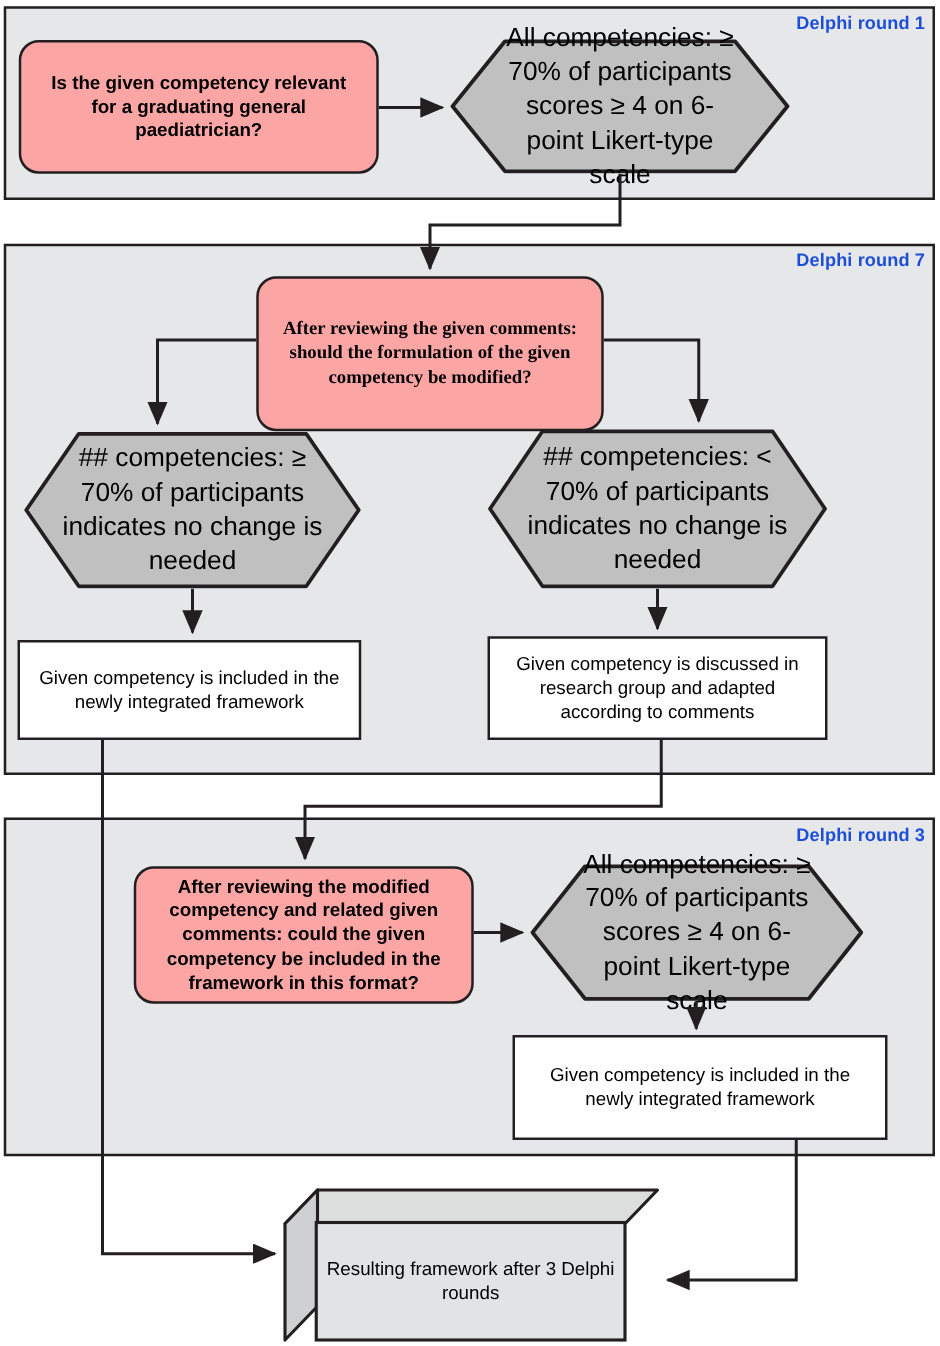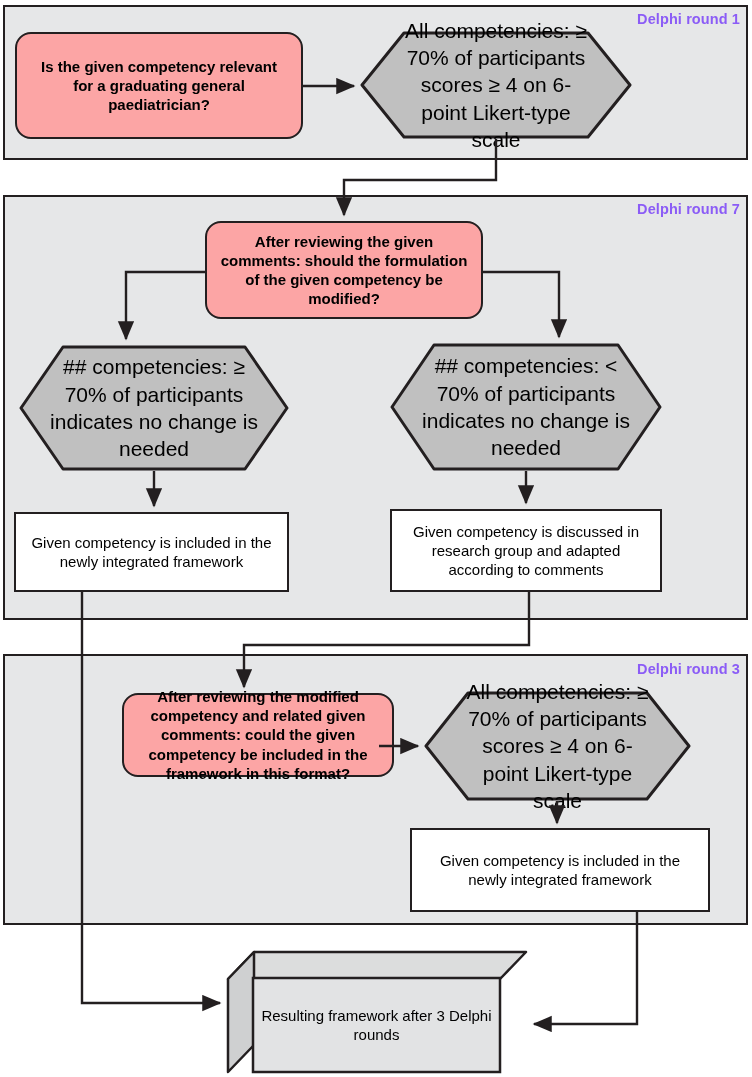--- a/index.html
+++ b/index.html
@@ -20,21 +20,21 @@
   .panel {
     position: absolute;
     background: #e6e7e8;
     border: 2.5px solid #231f20;
     box-sizing: border-box;
   }
   .panel-label {
     position: absolute;
     font-weight: bold;
     font-size: 14.5px;
-    color: #8b5cf6;
+    color: #1d4ed8;
     letter-spacing: 0.1px;
     white-space: nowrap;
   }
   .node {
     position: absolute;
     box-sizing: border-box;
     display: flex;
     align-items: center;
     justify-content: center;
     text-align: center;
@@ -132,21 +132,21 @@
   <div class="hex-wrap" style="left:360px; top:31px; width:272px; height:108px;">
     <svg width="272" height="108" viewBox="0 0 272 108">
       <polygon points="44,2 228,2 270,54 228,106 44,106 2,54" fill="#c0c0c0" stroke="#231f20" stroke-width="3" stroke-linejoin="round"></polygon>
     </svg>
     <div class="hex-label">All competencies: ≥ 70% of participants scores ≥ 4 on 6-point Likert-type scale</div>
   </div>
 
   <div class="panel" style="left:3px; top:195px; width:745px; height:425px;"></div>
   <div class="panel-label" style="left:620px; top:201px; width:120px; text-align:right;">Delphi round 7</div>
 
-  <div class="node rbox" style="left:205px; top:221px; width:278px; height:98px;">
+  <div class="node rbox" style="left:205px; top:221px; width:278px; height:124px;font-family:Liberation Serif, serif;">
     <span class="node-text" style="padding:0 10px;">After reviewing the given comments: should the formulation of the given competency be modified?</span>
   </div>
 
   <div class="hex-wrap" style="left:19px; top:345px; width:270px; height:126px;">
     <svg width="270" height="126" viewBox="0 0 270 126">
       <polygon points="44,2 226,2 268,63 226,124 44,124 2,63" fill="#c0c0c0" stroke="#231f20" stroke-width="3" stroke-linejoin="round"></polygon>
     </svg>
     <div class="hex-label" style="padding:0 9%;">## competencies: ≥ 70% of participants indicates no change is needed</div>
   </div>
 
@@ -161,21 +161,21 @@
     <span class="node-text" style="padding:0 10px;">Given competency is included in the newly integrated framework</span>
   </div>
 
   <div class="node rect" style="left:390px; top:509px; width:272px; height:83px;">
     <span class="node-text" style="padding:0 10px;">Given competency is discussed in research group and adapted according to comments</span>
   </div>
 
   <div class="panel" style="left:3px; top:654px; width:745px; height:271px;"></div>
   <div class="panel-label" style="left:620px; top:661px; width:120px; text-align:right;">Delphi round 3</div>
 
-  <div class="node rbox" style="left:107px; top:693px; width:272px; height:84px;margin-left:15px;">
+  <div class="node rbox" style="left:107px; top:693px; width:272px; height:110px;">
     <span class="node-text" style="padding:0 12px;">After reviewing the modified competency and related given comments: could the given competency be included in the framework in this format?</span>
   </div>
 
   <div class="hex-wrap" style="left:424px; top:691px; width:267px; height:110px;">
     <svg width="267" height="110" viewBox="0 0 267 110">
       <polygon points="44,2 223,2 265,55 223,108 44,108 2,55" fill="#c0c0c0" stroke="#231f20" stroke-width="3" stroke-linejoin="round"></polygon>
     </svg>
     <div class="hex-label">All competencies: ≥ 70% of participants scores ≥ 4 on 6-point Likert-type scale</div>
   </div>
 

